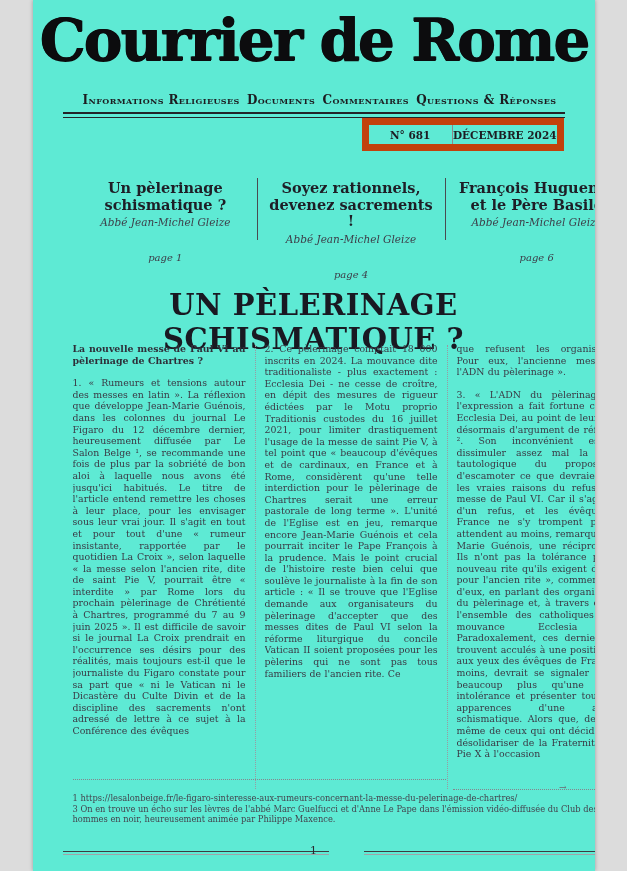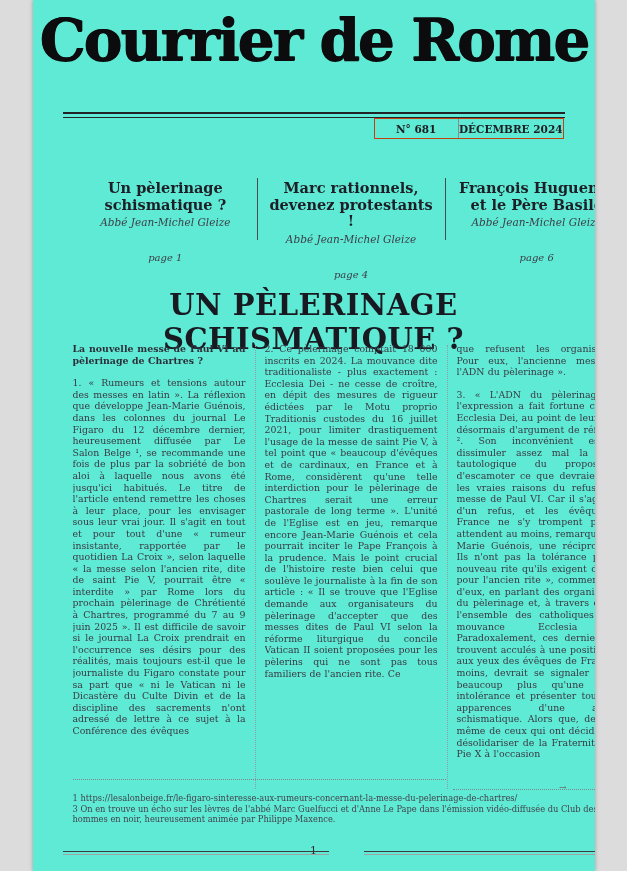--- a/index.html
+++ b/index.html
@@ -21,21 +21,21 @@
     font-variant:small-caps;font-weight:bold;font-size:12px;
     letter-spacing:.4px;color:#1c1c20;
   }
   .rule-double{
     position:absolute;top:112px;left:30px;right:30px;height:3px;
     border-top:2px solid #232327;border-bottom:1px solid #232327;
   }
   
   .issue-box{
     position:absolute;top:118px;right:31px;width:188px;height:19px;
-    border:1px solid #c2410c;display:flex;align-items:center;
+    border:7px solid #c2410c;display:flex;align-items:center;
     font-variant:small-caps;font-size:10.5px;font-weight:bold;color:#1d1d22;
   }
   .issue-box .cell{flex:1;text-align:center;white-space:nowrap;}
   .issue-box .sep{width:1px;height:100%;background:#8b8b8b;}
   
   .teasers{position:absolute;top:180px;left:40px;width:557px;display:flex;}
   .teaser{flex:1;text-align:center;padding:0 8px;}
   .teaser-title{font-size:14.5px;line-height:16.5px;font-weight:bold;color:#1e1e26;}
   .teaser-author{font-style:italic;font-size:10.5px;margin-top:3px;color:#3d3d48;}
   .teaser-page{font-style:italic;font-size:10px;margin-top:24px;color:#3d3d48;}
@@ -69,37 +69,43 @@
   .footer-line.right{left:331px;width:266px;}
   .page-number{position:absolute;top:844px;left:0;right:0;text-align:center;font-size:11px;color:#2a2a30;}
 </style>
 </head>
 <body>
 
 <div class="page">
 
   <div class="masthead-title">Courrier de Rome</div>
 
+  <div class="masthead-categories">
+    <span>Informations Religieuses</span>
+    <span>Documents</span>
+    <span>Commentaires</span>
+    <span>Questions &amp; Réponses</span>
+  </div>
 
   <div class="rule-double"></div>
 
   <div class="issue-box">
     <span class="cell">N° 681</span>
     <span class="sep"></span>
     <span class="cell">DÉCEMBRE 2024</span>
   </div>
 
   <div class="teasers">
     <div class="teaser">
       <div class="teaser-title">Un pèlerinage schismatique ?</div>
       <div class="teaser-author">Abbé Jean-Michel Gleize</div>
       <div class="teaser-page">page 1</div>
     </div>
     <div class="teaser">
-      <div class="teaser-title">Marc rationnels, devenez protestants !</div>
+      <div class="teaser-title">Soyez rationnels, devenez sacrements !</div>
       <div class="teaser-author">Abbé Jean-Michel Gleize</div>
       <div class="teaser-page">page 4</div>
     </div>
     <div class="teaser">
       <div class="teaser-title">François Huguenin et le Père Basile</div>
       <div class="teaser-author">Abbé Jean-Michel Gleize</div>
       <div class="teaser-page">page 6</div>
     </div>
     <div class="teaser-divider tdiv-1"></div>
     <div class="teaser-divider tdiv-2"></div>

